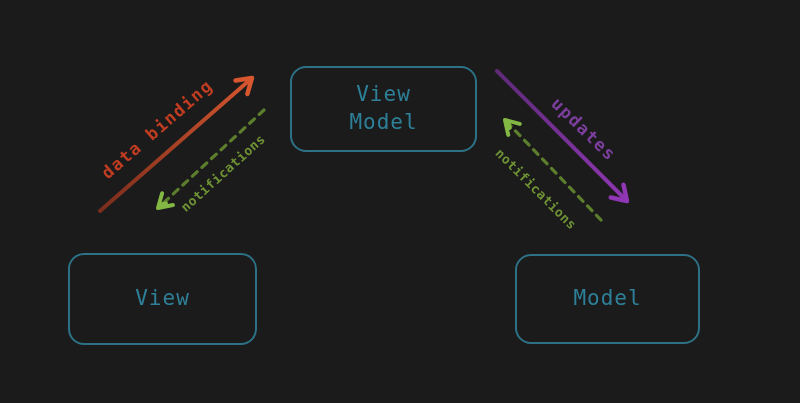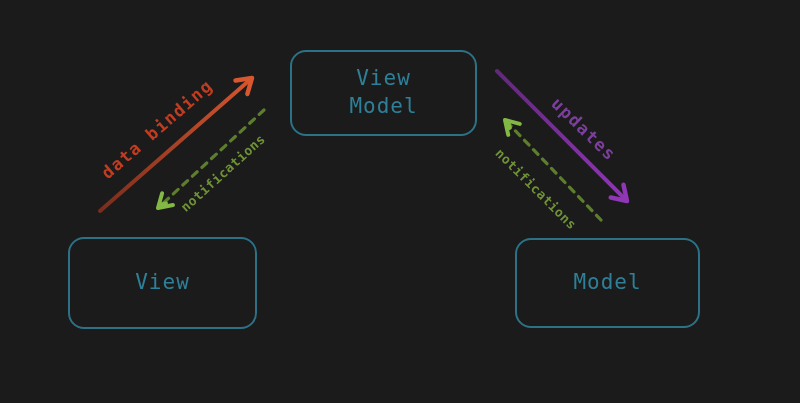--- a/index.html
+++ b/index.html
@@ -17,20 +17,21 @@
     border-radius:16px;
     color:var(--node-text,#2e8099);
     font-family:"DejaVu Sans Mono", monospace;
     font-size:21px;
     line-height:1.32;
     letter-spacing:1px;
     display:flex;align-items:center;justify-content:center;
     text-align:center;
     white-space:pre-line;
     box-sizing:border-box;
+    margin-top:16px;
   }
   .node-view-model{left:290px;top:50px;width:187px;height:86px;}
   .node-view{left:68px;top:237px;width:189px;height:92px;}
   .node-model{left:515px;top:238px;width:185px;height:90px;}
   .edge-label{
     position:absolute;
     font-family:"DejaVu Sans Mono", monospace;
     font-weight:bold;
     white-space:nowrap;
   }

